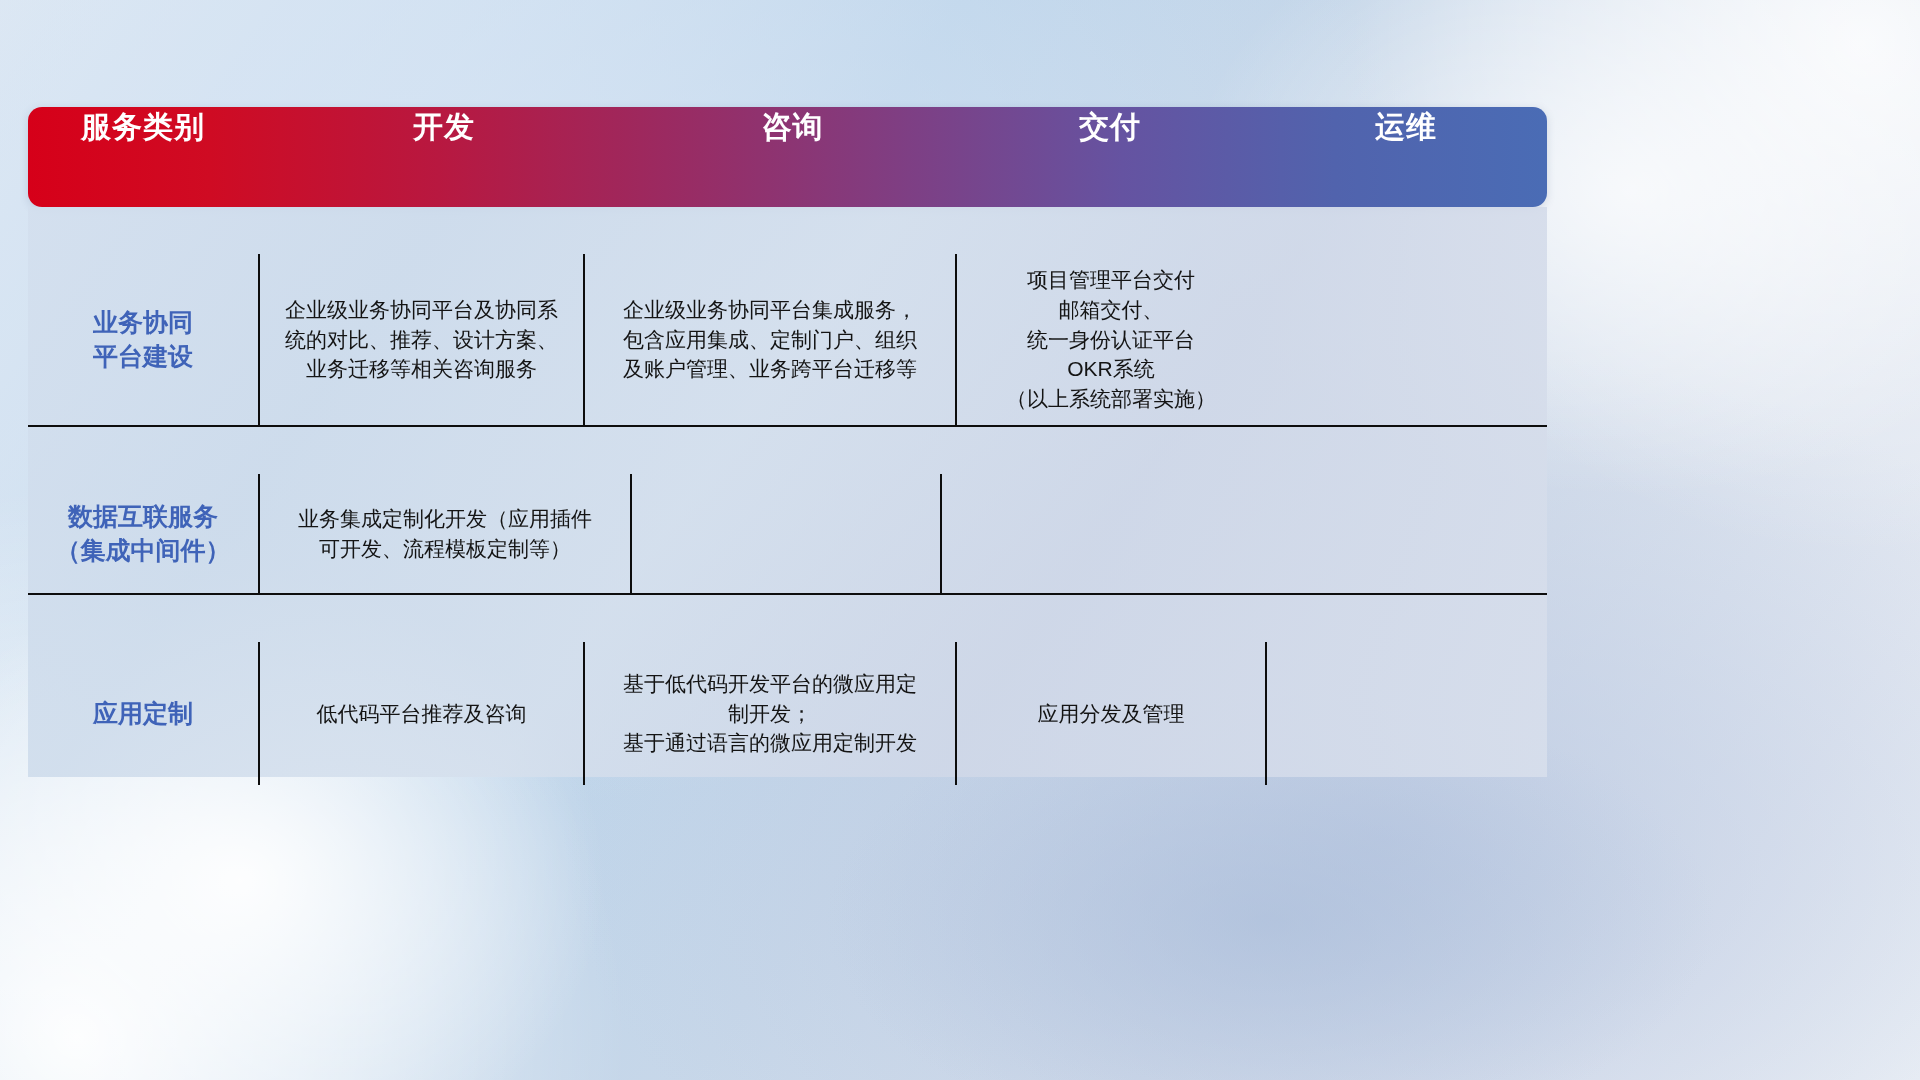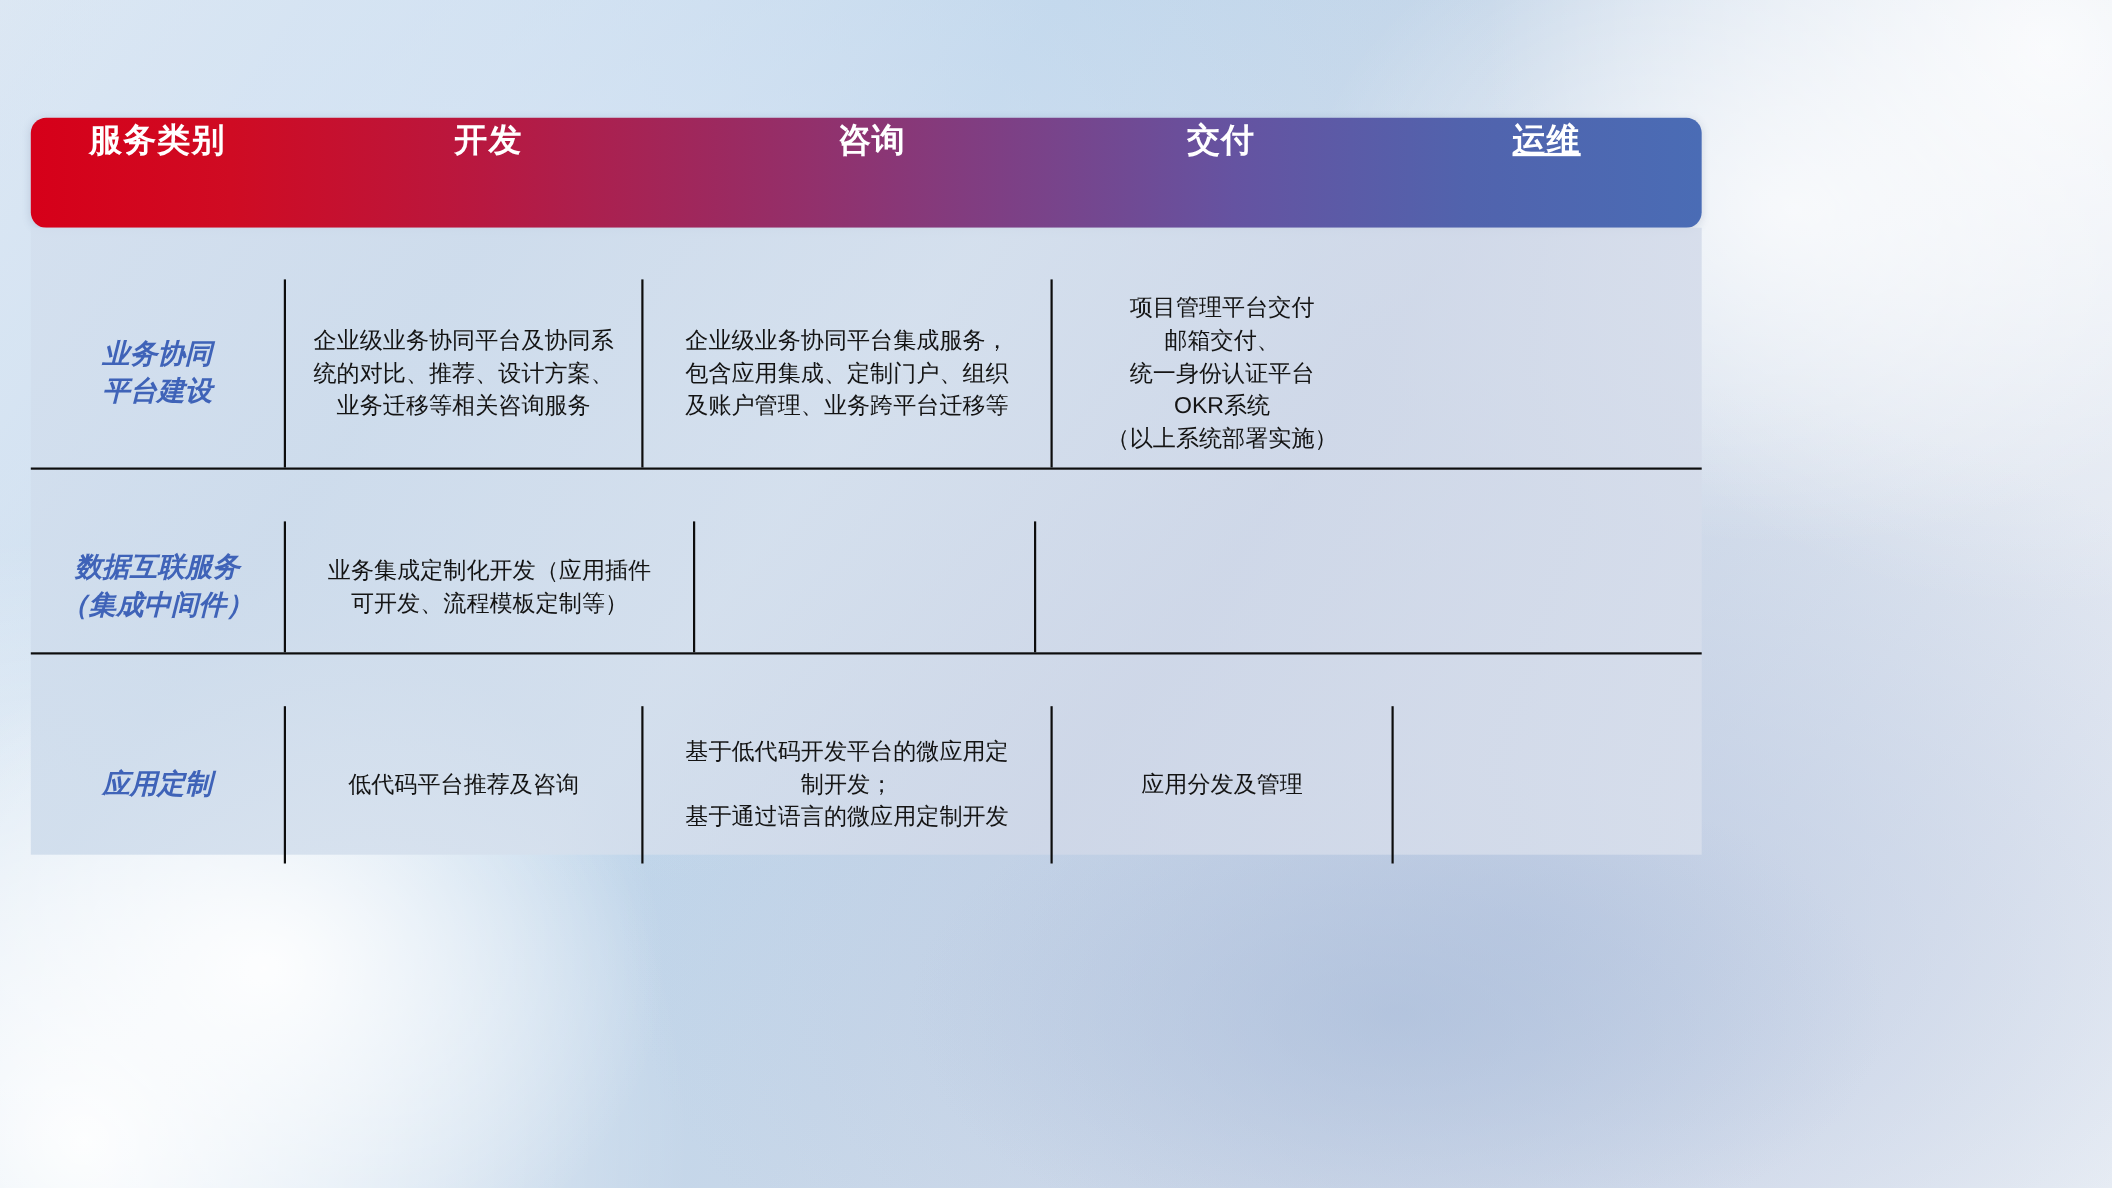--- a/index.html
+++ b/index.html
@@ -120,29 +120,28 @@
     margin-top: 47px;
   }
   .tcell.sep {
     border-left: 2px solid #0d0d0d;
   }
   .tcell.cat {
     color: #3f63b8;
     font-weight: bold;
     font-size: 25px;
     line-height: 1.35;
-    font-style: italic;
   }
 
   
   .c0 { width: 230px; }
   .c1 { width: 325px; }
   .c2 { width: 372px; }
   .c3 { width: 310px; }
-  .c4 { width: 282px; text-decoration: underline; }
+  .c4 { width: 282px; }
 </style>
 </head>
 <body>
 
 <div id="backdrop">
   <div id="backdrop-glow-a"></div>
   <div id="backdrop-glow-b"></div>
   <div id="backdrop-glow-c"></div>
 </div>
 

